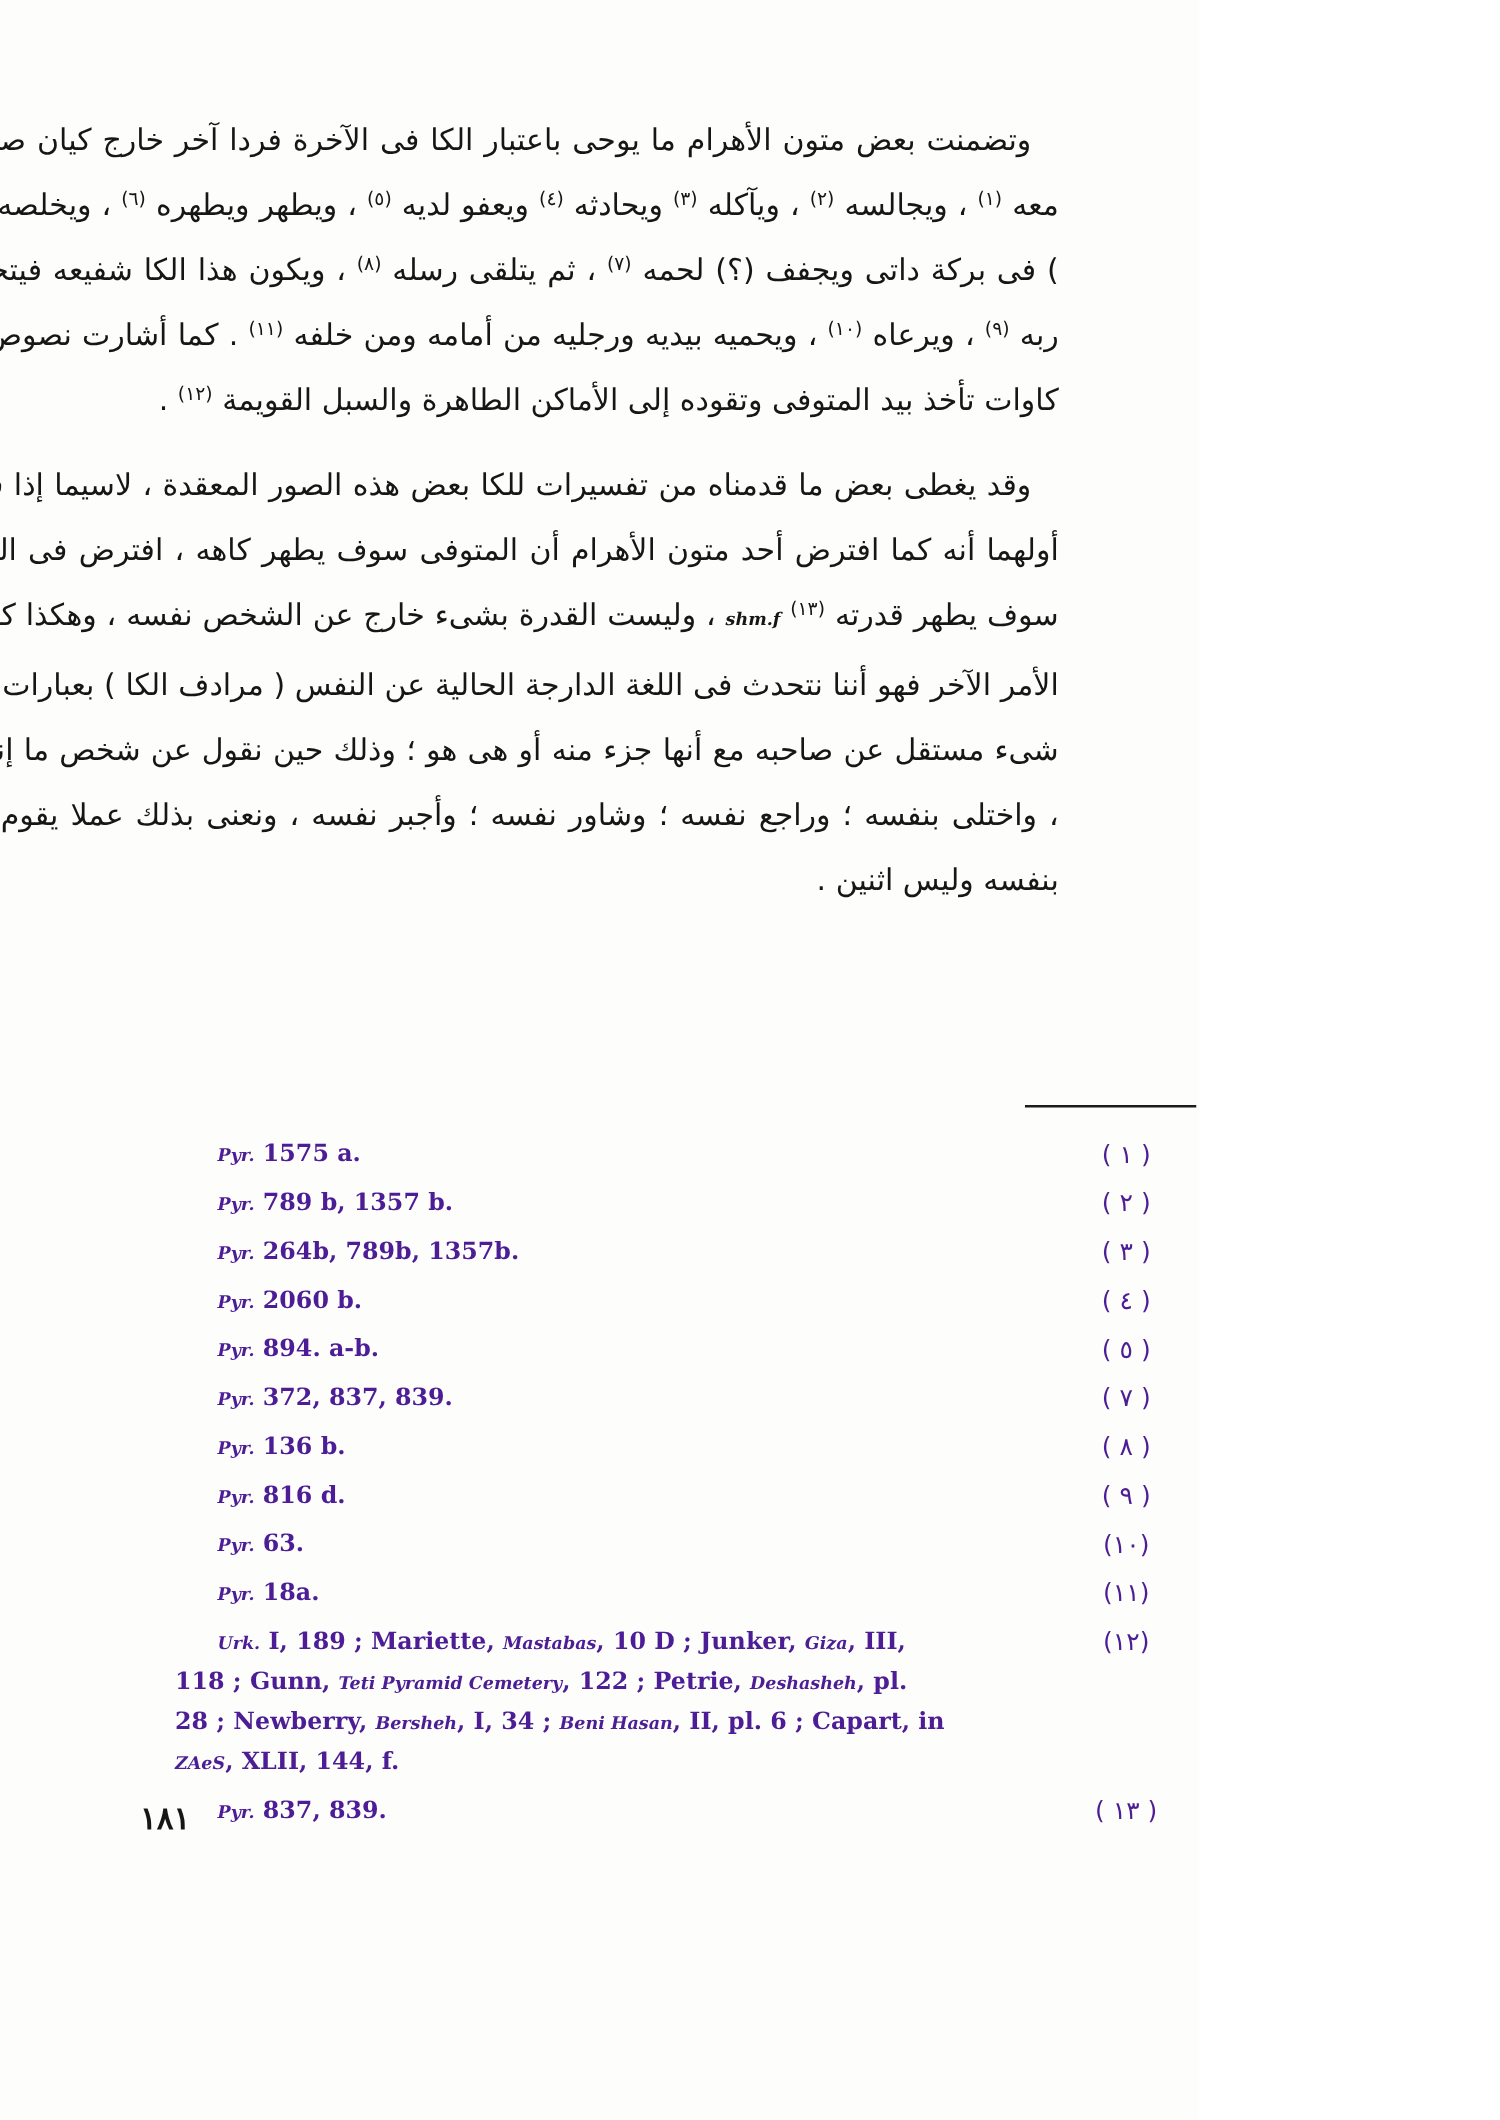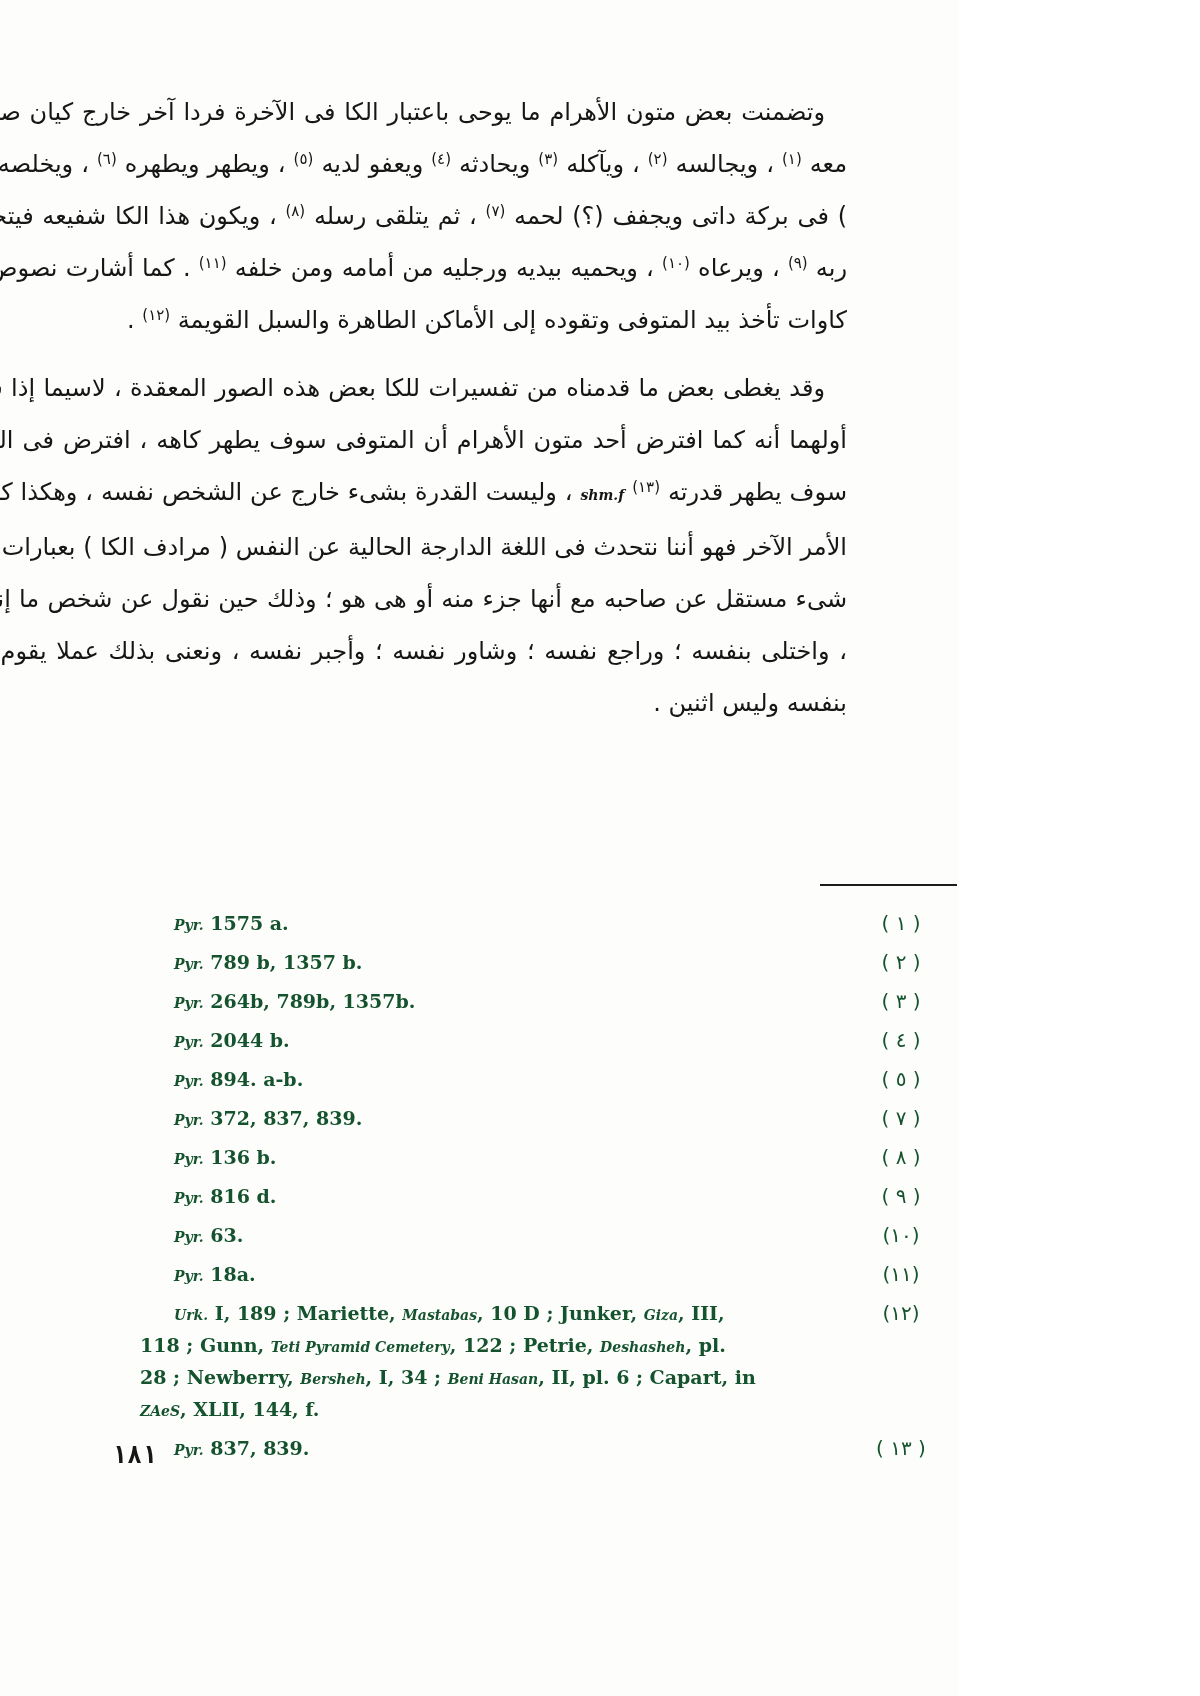--- a/index.html
+++ b/index.html
@@ -53,21 +53,21 @@
 
   
   .footnotes {
     position: absolute;
     top: 908px;
     left: 112px;
     width: 822px;
     font-family: "DejaVu Serif", serif;
     font-weight: bold;
     font-size: 19px;
-    color: #14532d;
+    color: #4c1d95;
   }
   .fn-row {
     display: flex;
     justify-content: space-between;
     align-items: flex-start;
     direction: ltr;
     margin-bottom: 7px;
   }
   .fn-citation {
     line-height: 30px;
@@ -84,21 +84,21 @@
     min-width: 66px;
     text-align: center;
     white-space: nowrap;
   }
 
   
   .page-number {
     position: absolute;
     top: 1440px;
     left: 112px;
-    font-family: Liberation Mono, monospace;
+    font-family: Liberation Serif, serif;
     font-weight: bold;
     font-size: 25px;
     color: #161616;
     direction: rtl;
   }
 </style>
 </head>
 <body>
 
 <div class="page">
@@ -117,21 +117,21 @@
       </div>
       <div class="fn-row">
         <div class="fn-citation"><i class="latin">Pyr.</i><span> 789 b, 1357 b.</span></div>
         <div class="fn-num">( ٢ )</div>
       </div>
       <div class="fn-row">
         <div class="fn-citation"><i class="latin">Pyr.</i><span> 264b, 789b, 1357b.</span></div>
         <div class="fn-num">( ٣ )</div>
       </div>
       <div class="fn-row">
-        <div class="fn-citation"><i class="latin">Pyr.</i><span> 2044 b.</span></div>
+        <div class="fn-citation"><i class="latin">Pyr.</i><span> 2060 b.</span></div>
         <div class="fn-num">( ٤ )</div>
       </div>
       <div class="fn-row">
         <div class="fn-citation"><i class="latin">Pyr.</i><span> 894. a-b.</span></div>
         <div class="fn-num">( ٥ )</div>
       </div>
       <div class="fn-row">
         <div class="fn-citation"><i class="latin">Pyr.</i><span> 372, 837, 839.</span></div>
         <div class="fn-num">( ٧ )</div>
       </div>

